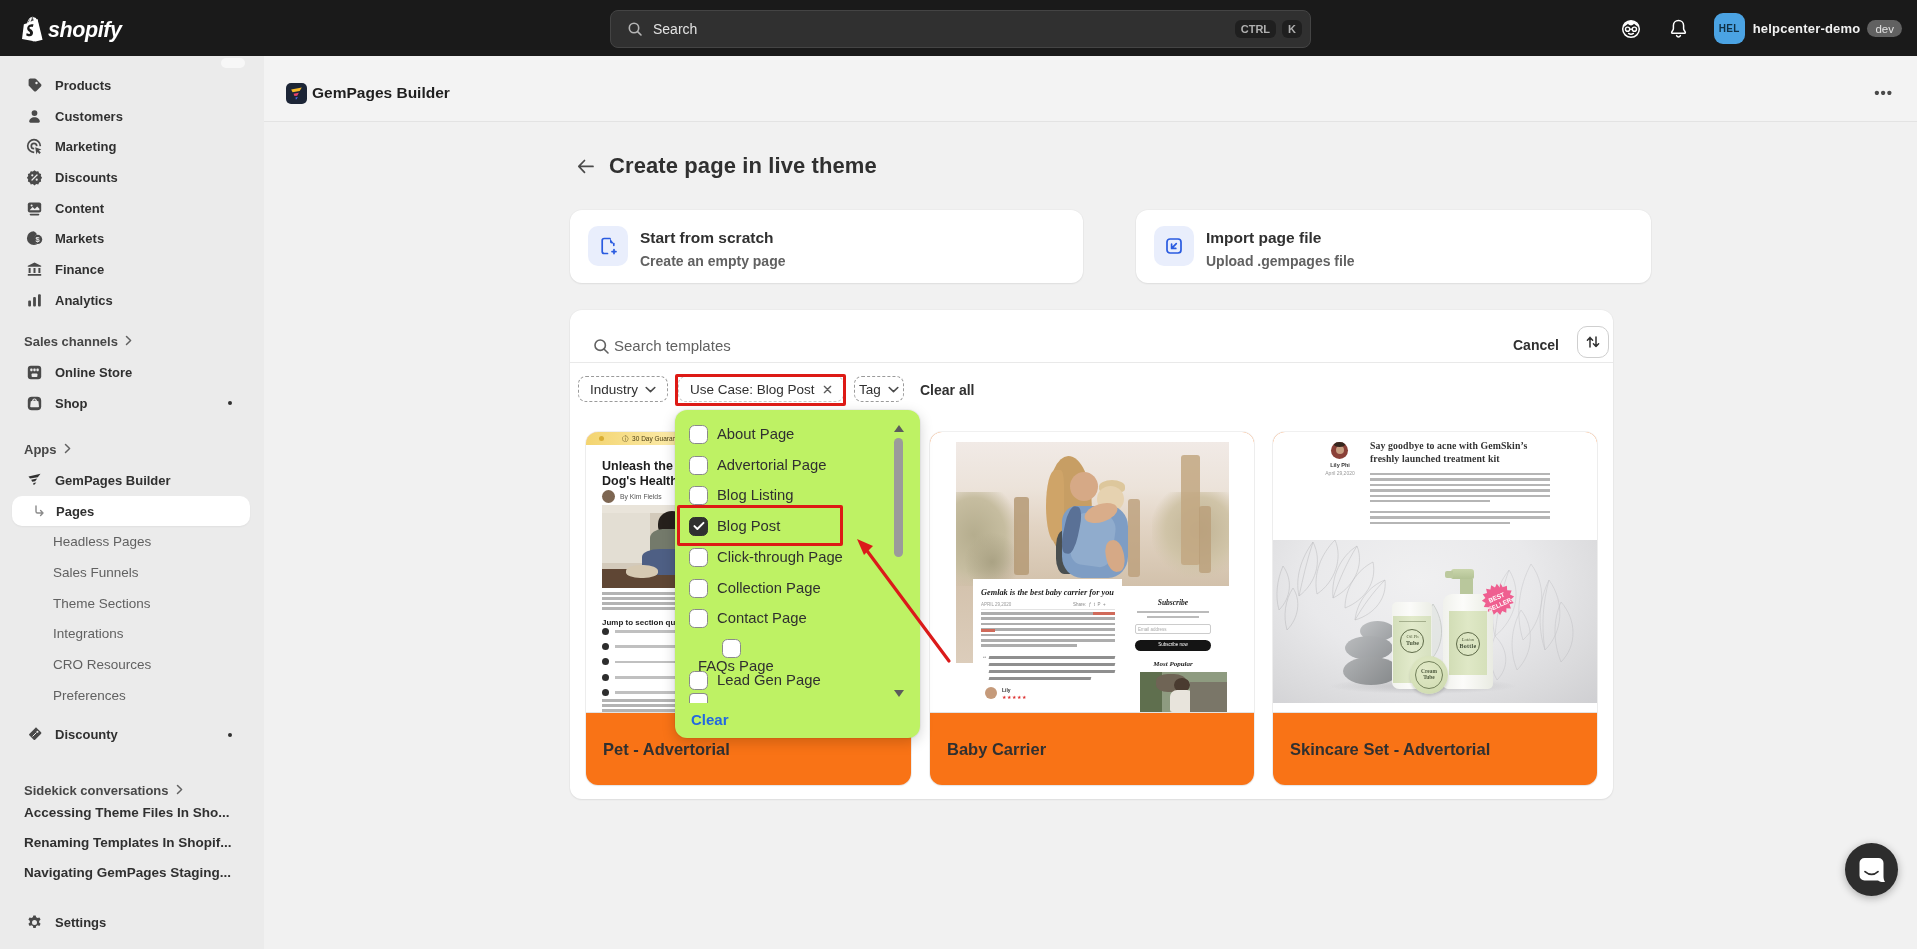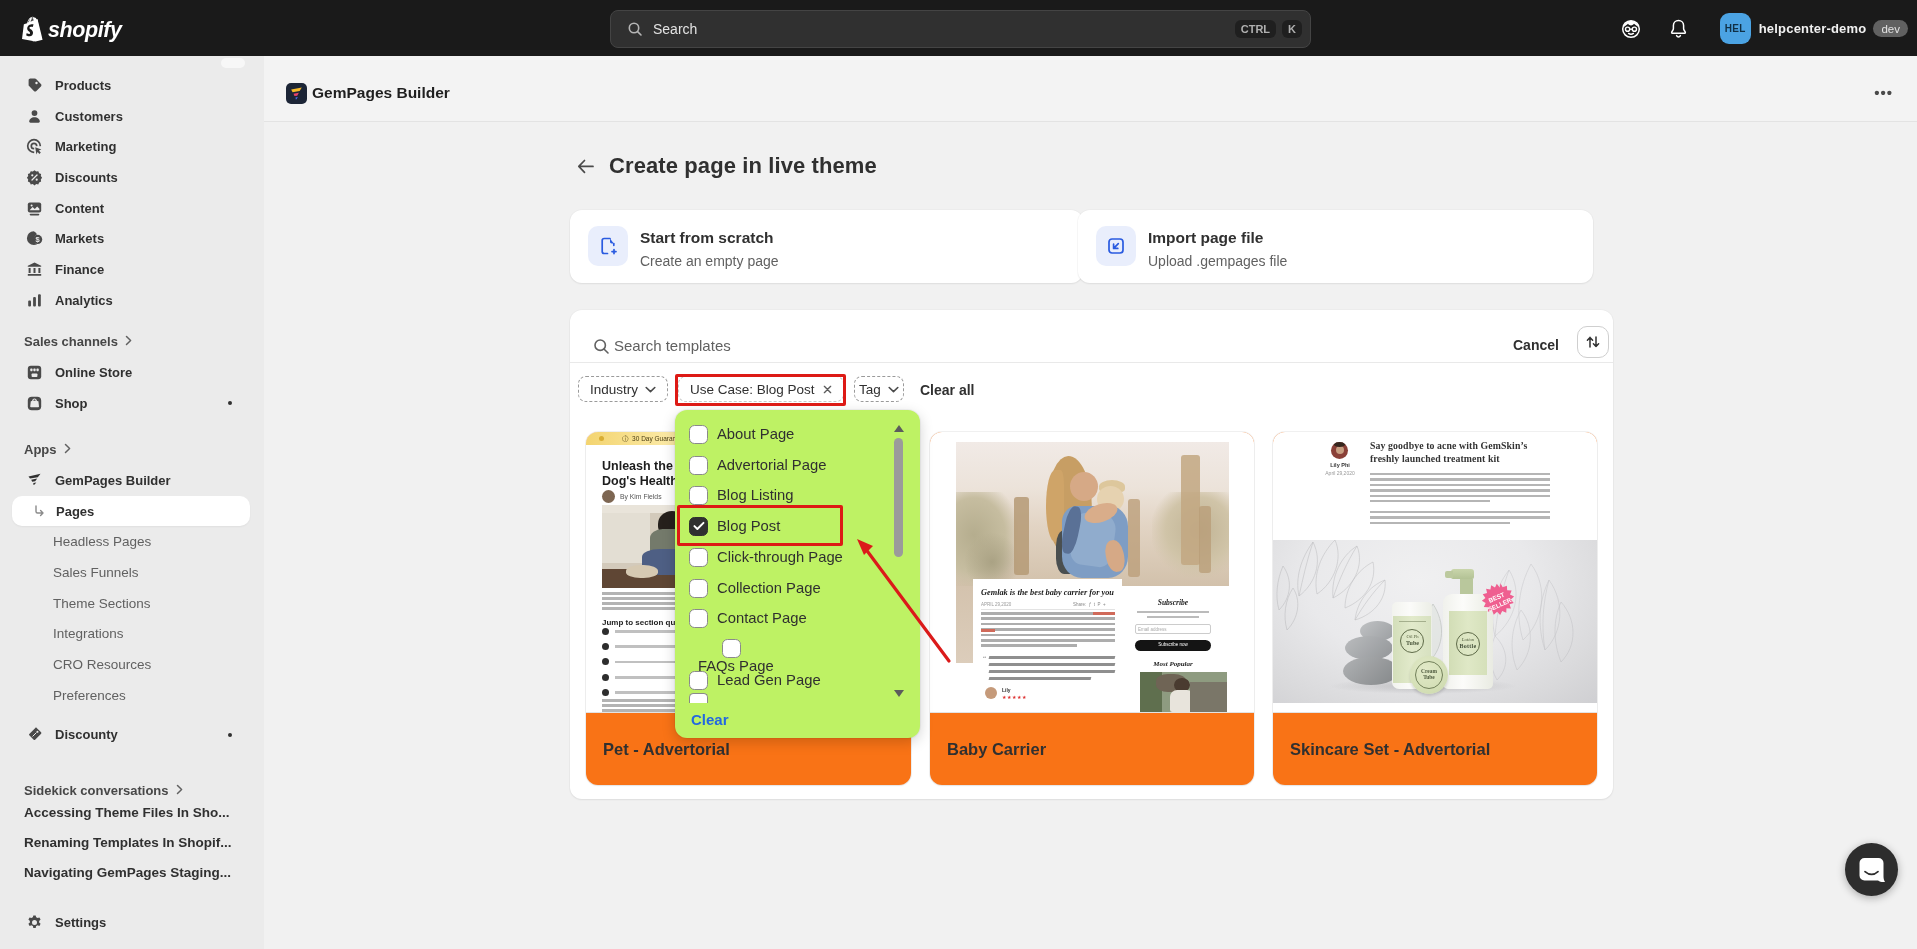--- a/index.html
+++ b/index.html
@@ -7,21 +7,21 @@
 html,body { width:1917px; height:949px; overflow:hidden; }
 body { font-family:"Liberation Sans", sans-serif; background:#f1f1f1; }
 #app { position:relative; width:1917px; height:949px; }
 .abs { position:absolute; }
 
 
 .topbar { position:absolute; left:0; top:0; width:1917px; height:56px; background:#1a1a1a; }
 .searchbox { position:absolute; left:610px; top:10px; width:701px; height:38px; background:#303030; border:1px solid #444; border-radius:8px; display:flex; align-items:center; padding:0 8px 0 16px; }
 .searchbox .stext { color:#e3e3e3; font-size:14px; margin-left:10px; flex:1; }
 .kbd { background:#1f1f1f; color:#b0b0b0; font-size:11px; border-radius:6px; padding:3px 6px; margin-left:6px; font-weight:600; }
-.acct { position:absolute; right:9px; top:13px; height:31px; display:flex; align-items:center; }
+.acct { position:absolute; right:15px; top:13px; height:31px; display:flex; align-items:center; }
 .avatar-hel { width:31px; height:31px; border-radius:9px; background:#4ba3e3; color:#103045; font-size:10px; font-weight:700; display:flex; align-items:center; justify-content:center; letter-spacing:.3px; }
 .acct .name { color:#f1f1f1; font-weight:700; font-size:13px; margin:0 7px 0 8px; letter-spacing:.2px; }
 .devpill { background:#616161; color:#e3e3e3; font-size:11.5px; border-radius:9px; padding:2.5px 8px; }
 
 
 .sidebar { position:absolute; left:0; top:56px; width:264px; height:893px; background:#ebebeb; }
 .snav { position:absolute; left:12px; right:14px; }
 .srow { display:flex; align-items:center; height:30.7px; color:#303030; font-size:13px; font-weight:600; padding-left:14px; position:relative; }
 .srow .sicon { width:17px; height:17px; margin-right:12px; flex:none; display:flex; align-items:center; justify-content:center; }
 .srow.sub { color:#616161; font-weight:400; padding-left:41px; font-size:13.5px; }
@@ -34,21 +34,21 @@
 .apphead .ttl { position:absolute; left:48px; top:28px; font-size:15.5px; font-weight:700; color:#1f1f1f; }
 .gp-ic { position:absolute; left:22px; top:27px; width:21px; height:21px; border-radius:5px; background:#1c2536; display:flex; align-items:center; justify-content:center; }
 .dots3 { position:absolute; right:24px; top:28px; color:#4a4a4a; font-weight:700; font-size:15px; letter-spacing:1px; }
 
 .h1row { position:absolute; left:577px; top:153px; display:flex; align-items:center; }
 .h1row h1 { font-size:22px; font-weight:700; color:#303030; margin-left:15px; letter-spacing:.1px; }
 
 .card2 { position:absolute; top:210px; height:73px; background:#fff; border-radius:12px; box-shadow:0 1px 2px rgba(26,26,26,.07), 0 0 0 1px rgba(0,0,0,.02); }
 .card2 .bicon { position:absolute; left:18px; top:16px; width:40px; height:40px; border-radius:10px; background:#e9eefc; display:flex; align-items:center; justify-content:center; }
 .card2 .t1 { position:absolute; left:70px; top:19px; font-size:15.5px; font-weight:700; color:#303030; }
-.card2 .t2 { position:absolute; left:70px; top:43px; font-size:14px; color:#616161; }
+.card2 .t2 { position:absolute; left:70px; top:43px; font-size:14px; color:#616161;font-weight:bold; }
 
 .panel { position:absolute; left:570px; top:310px; width:1043px; height:489px; background:#fff; border-radius:12px; box-shadow:0 1px 2px rgba(26,26,26,.07), 0 0 0 1px rgba(0,0,0,.02); }
 
 .cancel { position:absolute; left:943px; top:27px; font-size:14px; font-weight:600; color:#303030; }
 .sortbtn { position:absolute; left:1007px; top:16px; width:32px; height:32px; border:1px solid #cfcfcf; border-radius:10px; background:#fff; display:flex; align-items:center; justify-content:center; }
 
 .chip { position:absolute; top:66px; height:26px; border:1px dashed #9a9a9a; border-radius:8px; background:#fff; display:flex; align-items:center; padding:0 11px; font-size:13.5px; color:#303030; }
 .redbox { position:absolute; border:3.5px solid #dd1a15; }
 .clearall { position:absolute; left:350px; top:72px; font-size:14px; font-weight:600; color:#303030; }
 
@@ -260,21 +260,21 @@
       <svg width="20" height="20" viewBox="0 0 20 20" fill="none">
           <path d="M12 2.5H6.2C5 2.5 4.2 3.4 4.2 4.5v11c0 1.1.9 2 2 2h3.3" stroke="#2a5be0" stroke-width="1.7" stroke-linecap="round"></path>
           <path d="M12 2.5v3.3c0 .9.7 1.7 1.7 1.7h2.1L12 2.5z" fill="#2a5be0"></path>
           <path d="M15.8 7.5v1.8" stroke="#2a5be0" stroke-width="1.7" stroke-linecap="round"></path>
           <path d="M14 15.6h4M16 13.6v4" stroke="#2a5be0" stroke-width="1.7" stroke-linecap="round"></path>
         </svg>
     </div>
     <div class="t1">Start from scratch</div>
     <div class="t2">Create an empty page</div>
   </div>
-  <div class="card2" style="left:1078px; width:515px;">
+  <div class="card2" style="left:1136px; width:515px;">
     <div class="bicon">
       <svg width="20" height="20" viewBox="0 0 20 20" fill="none">
           <rect x="3" y="3" width="14" height="14" rx="3" stroke="#2a5be0" stroke-width="1.7"></rect>
           <path d="M12.3 7.7 7.6 12.4M7.6 8.2v4.2h4.2" stroke="#2a5be0" stroke-width="1.7" stroke-linecap="round" stroke-linejoin="round"></path>
         </svg>
     </div>
     <div class="t1">Import page file</div>
     <div class="t2">Upload .gempages file</div>
   </div>
 

